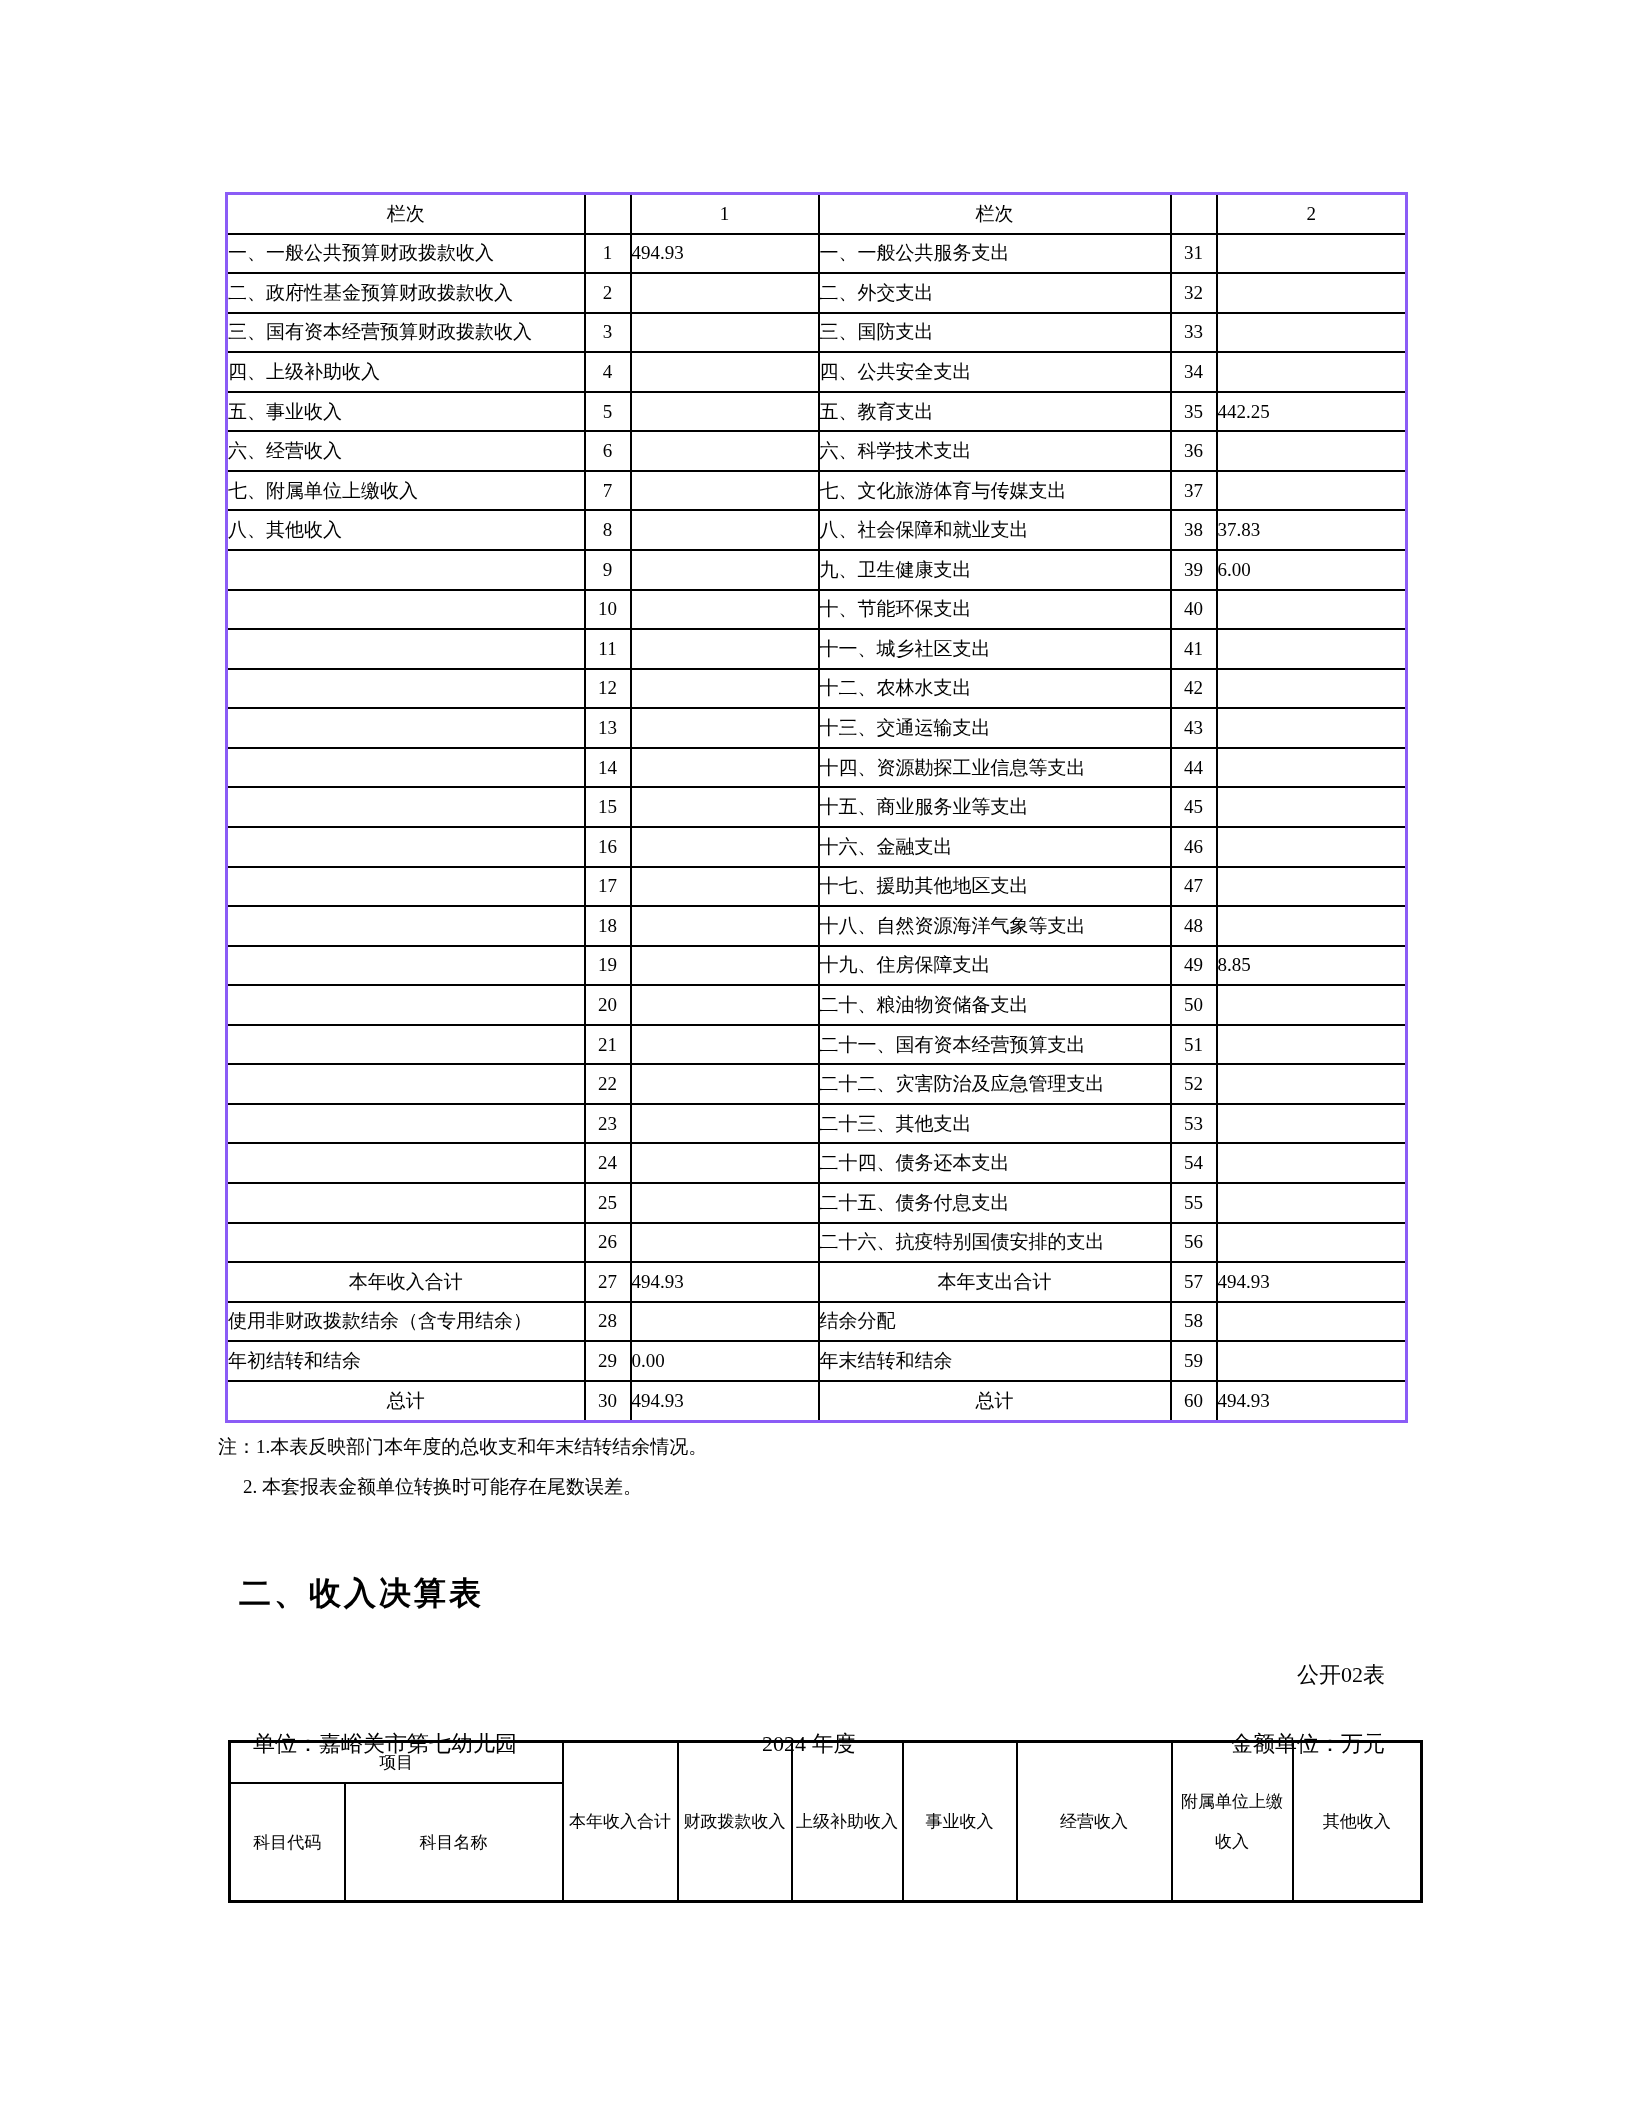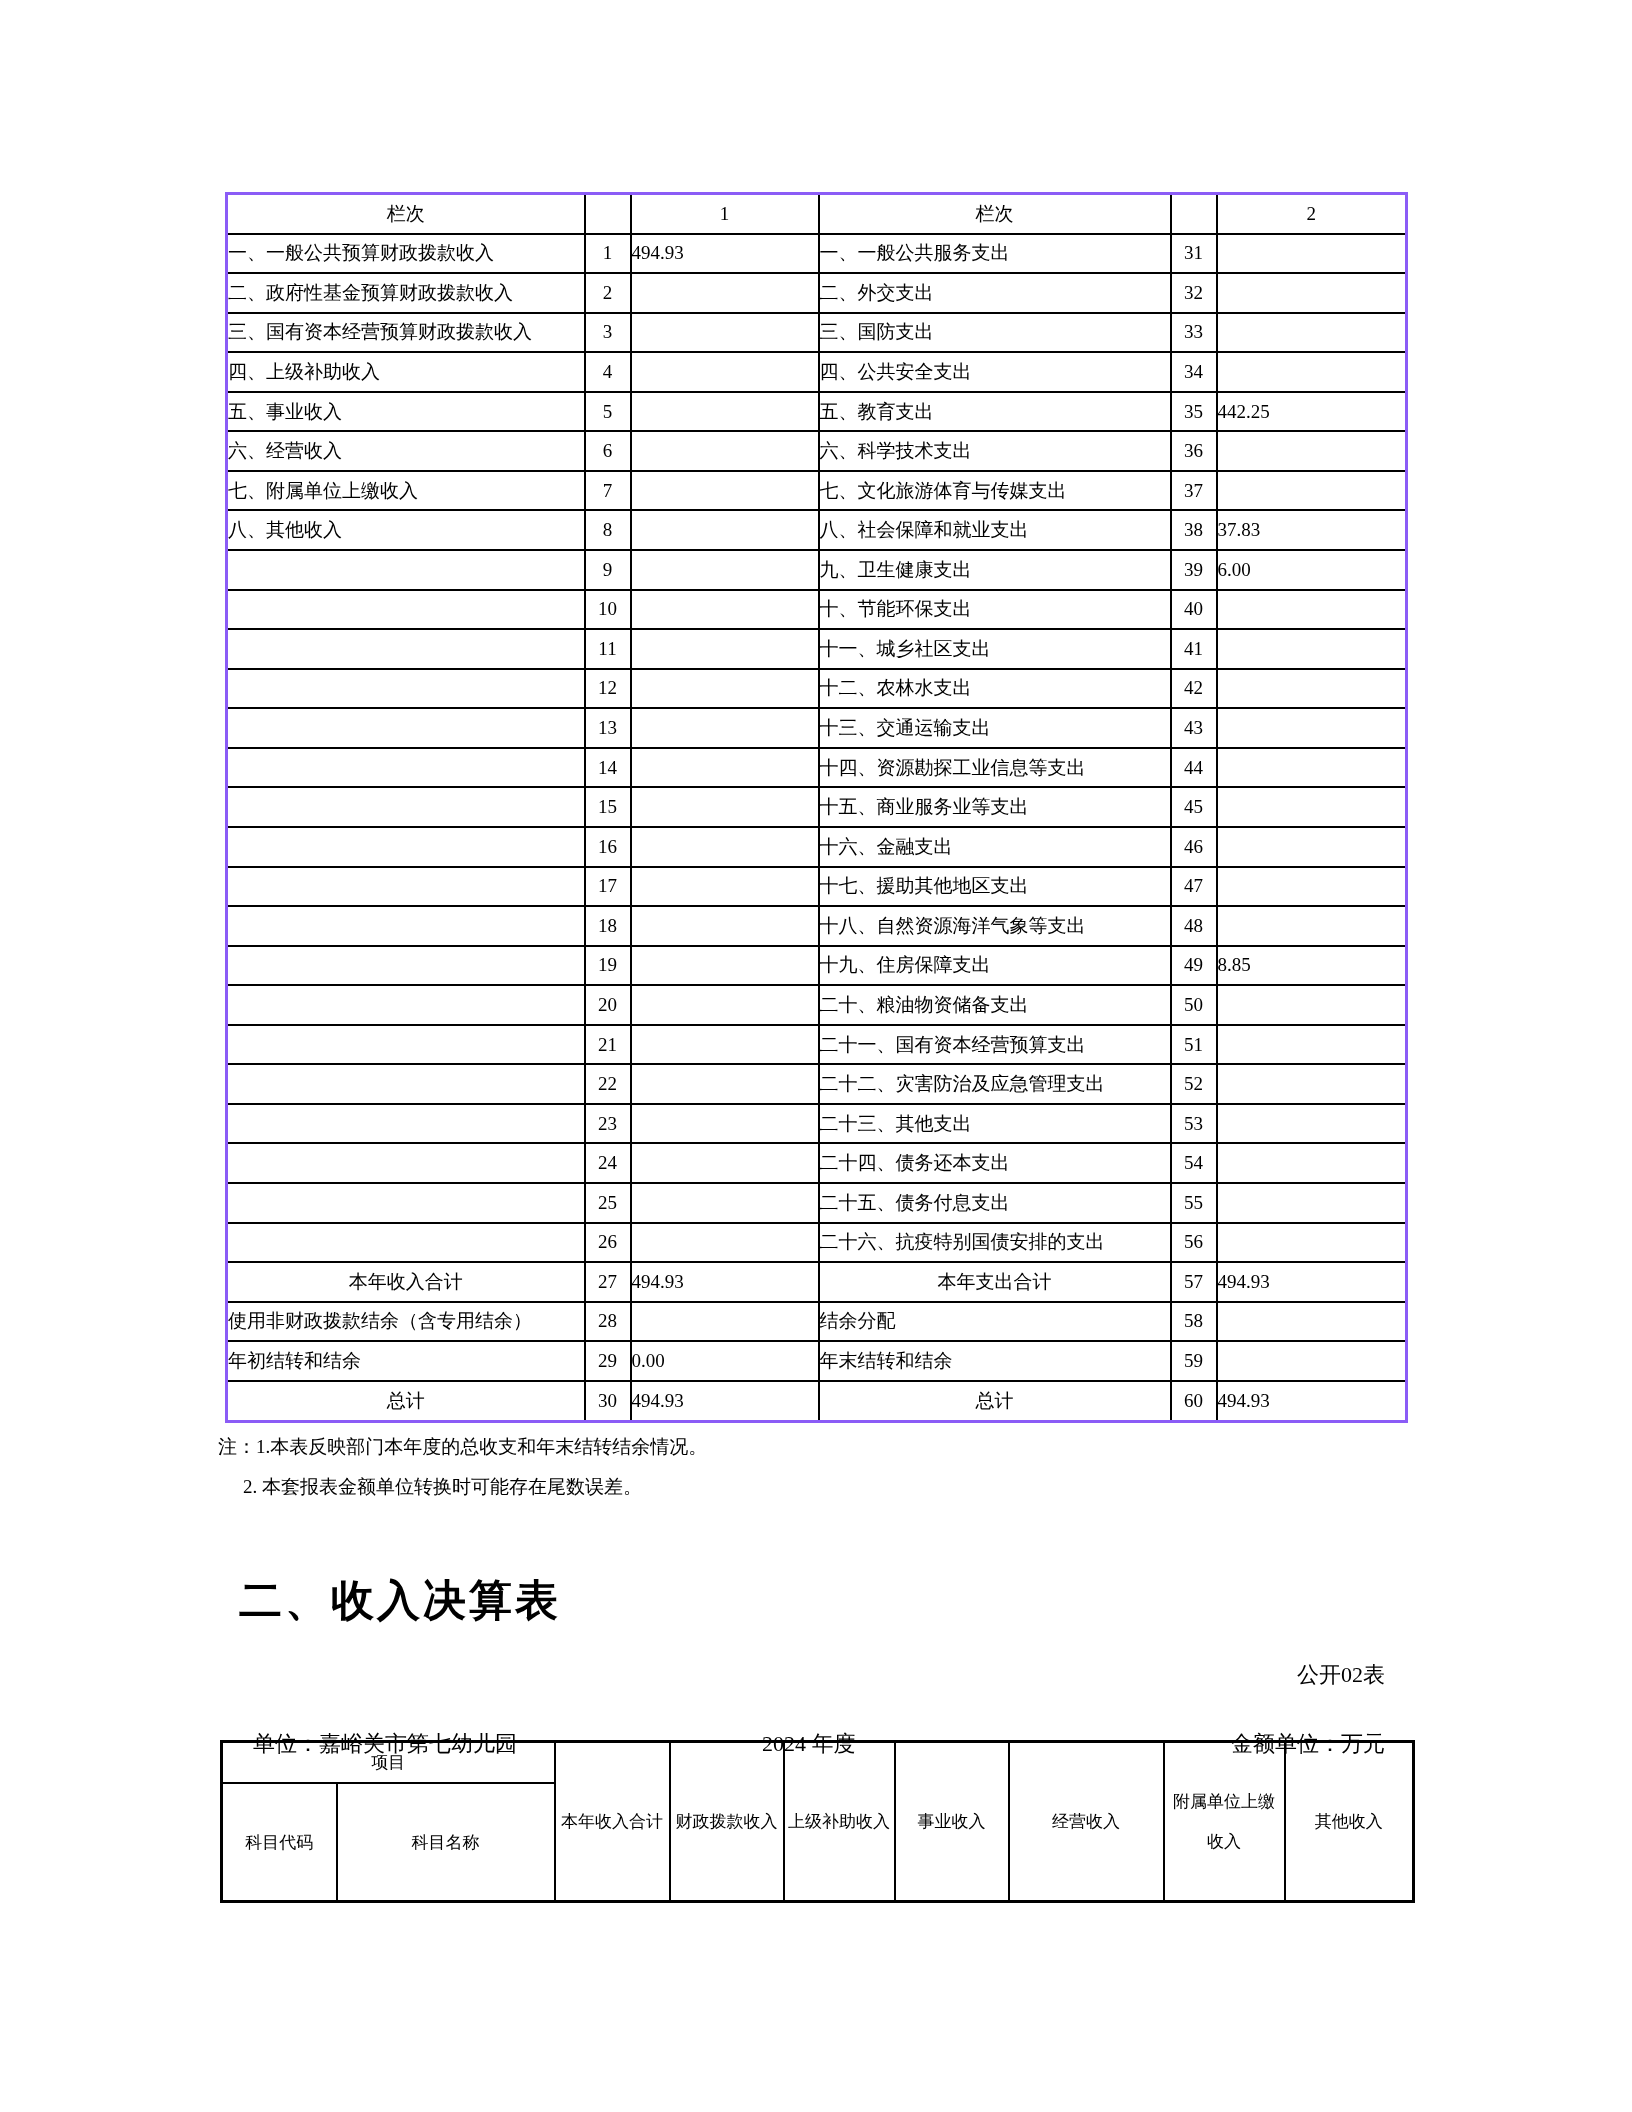--- a/index.html
+++ b/index.html
@@ -35,37 +35,37 @@
   td.val { text-align: left; padding-right: 10px; }
   td.lbl-r, th.lbl-r { border-left: 3px solid #000; }
   td.total { font-weight: bold; text-align: center; padding-left: 0; }
   
   .note1 { position: absolute; left: 218px; top: 1434px; font-size: 19px; }
   .note2 { position: absolute; left: 243px; top: 1474px; font-size: 19px; }
   
   .section-title {
     position: absolute; left: 239px; top: 1572px;
     font-family: "Liberation Sans", "DejaVu Sans", sans-serif;
-    font-size: 43px; font-weight: bold; letter-spacing: 3px;
+    font-size: 32px; font-weight: bold; letter-spacing: 3px;
     margin: 0;
   }
   
   .sheet-label {
     position: absolute; top: 1660px; right: 247px;
     font-size: 22px;
   }
   .unit-line {
     position: absolute; left: 253px; top: 1703px;
     width: 1132px; height: 28px; font-size: 22px; margin-top: 26px;
   }
   .unit-line .unit  { position: absolute; left: 0; }
   .unit-line .year  { position: absolute; left: 509px; }
   .unit-line .curr  { position: absolute; right: 0; }
   
-  .income-wrap { position: absolute; left: 220px; top: 1740px; }
+  .income-wrap { position: absolute; left: 228px; top: 1740px; }
   table.income {
     border-collapse: collapse;
     table-layout: fixed;
     width: 1192px; height: 163px;
     border: 3px solid #000;
   }
   table.income th {
     border: 2px solid #000;
     font-size: 17px;
     font-weight: normal;

